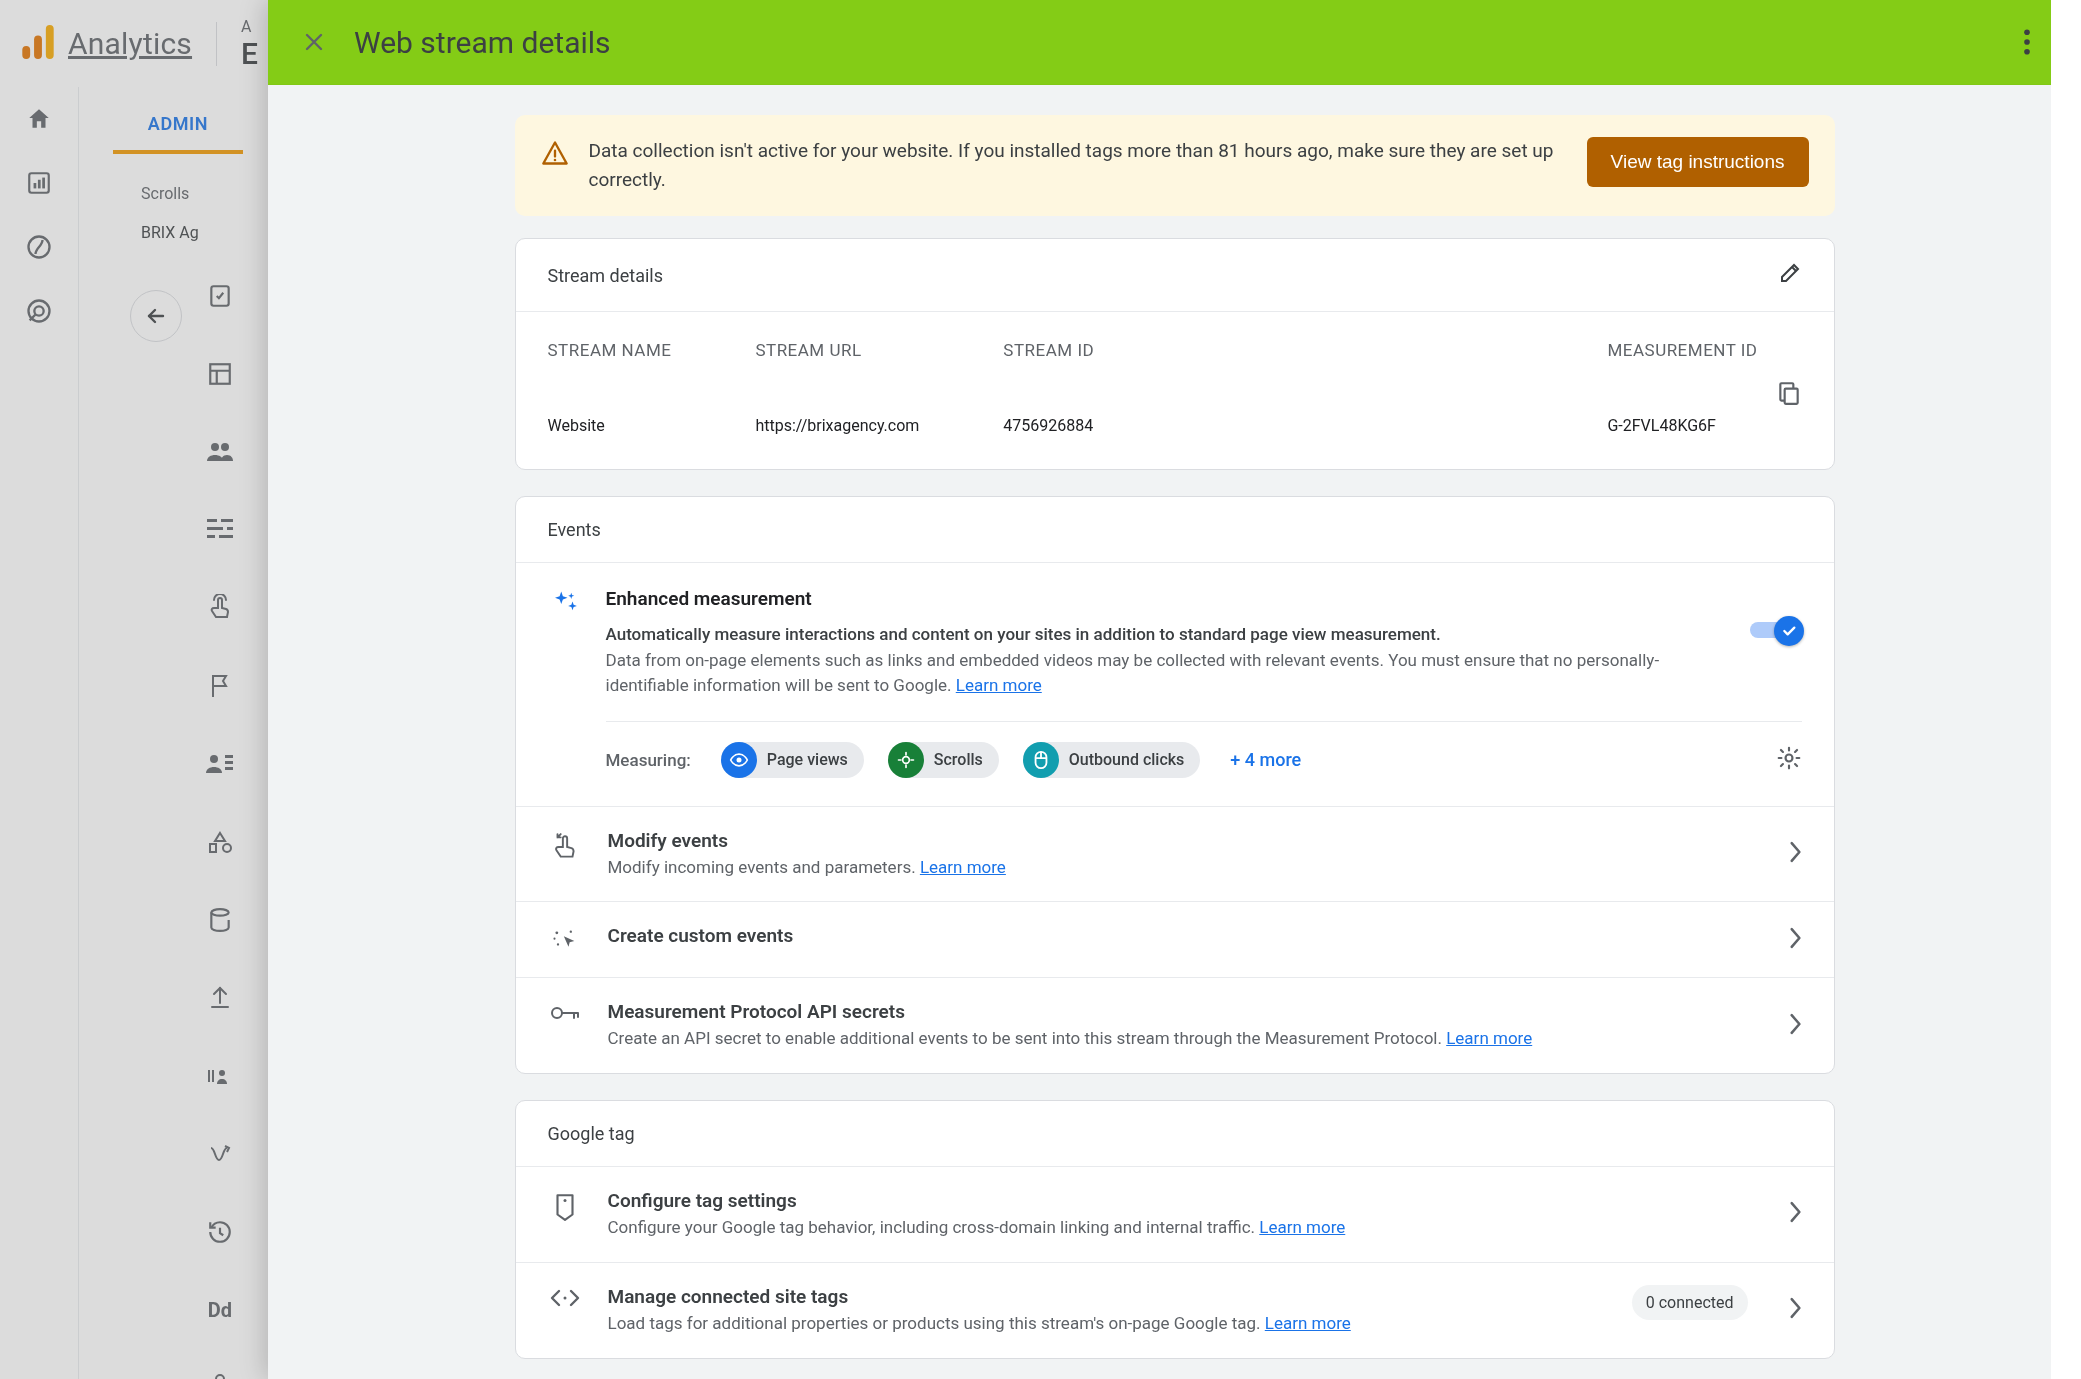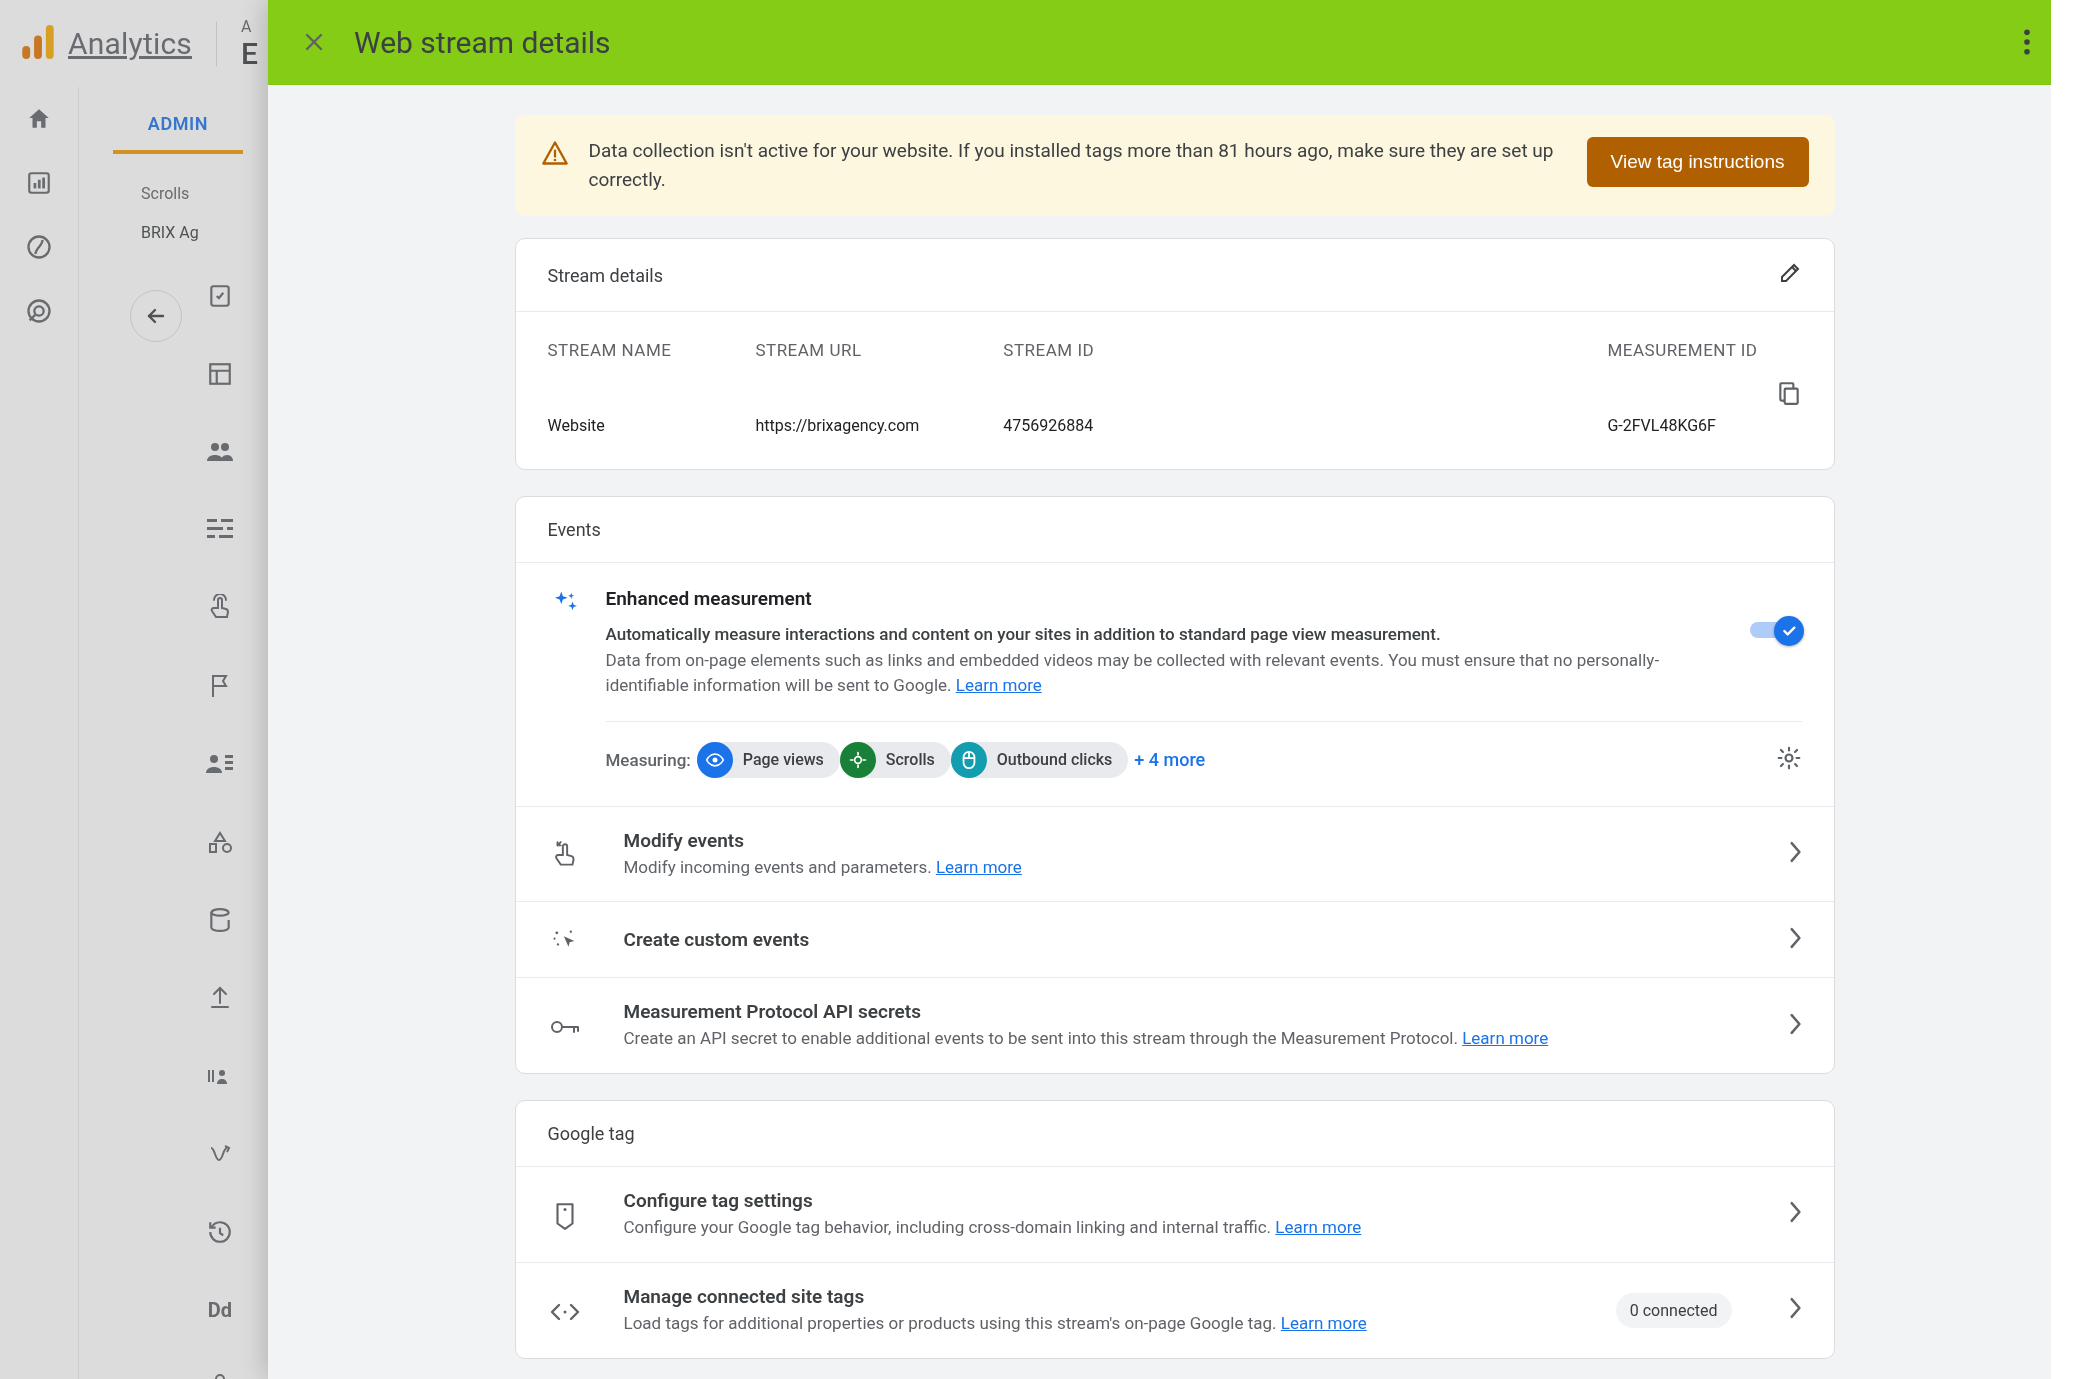--- a/index.html
+++ b/index.html
@@ -56,38 +56,38 @@
   .edit-btn { color: #3c4043; cursor: pointer; }
 
   .details-body { display: flex; padding: 28px 32px 34px; gap: 84px; flex-wrap: wrap; }
   .detail-col { display: flex; flex-direction: column; gap: 8px; }
   .detail-col.measure { margin-left: auto; flex-direction: row; align-items: center; gap: 18px; }
   .d-label { font-size: 17px; letter-spacing: 0.5px; color: #5f6368; }
   .d-value { font-size: 16px; color: #202124; margin-top: 48px; }
   .copy-btn { color: #5f6368; cursor: pointer; margin-top: 14px; }
   .measure-wrap { display: flex; flex-direction: column; gap: 8px; }
 
-  .ev-row { display: flex; align-items: center; padding: 22px 32px; gap: 42px; border-top: 1px solid #e8eaed; cursor: pointer; }
+  .ev-row { display: flex; align-items: flex-start; padding: 22px 32px; gap: 26px; border-top: 1px solid #e8eaed; cursor: pointer; }
   .ev-row.first { border-top: none; }
   .ev-icon { width: 34px; flex: 0 0 auto; display: flex; align-items: center; justify-content: center; color: #5f6368; margin-top: 3px; }
   .ev-body { flex: 1; min-width: 0; }
   .ev-title { font-size: 19px; font-weight: 600; color: #3c4043; }
   .ev-desc { font-size: 17px; color: #5f6368; margin-top: 4px; line-height: 1.4; }
   .ev-learn { color: #1a73e8; text-decoration: underline; }
   .ev-chevron { flex: 0 0 auto; color: #5f6368; align-self: center; }
 
   
   .enh { padding: 24px 32px 28px; display: flex; gap: 24px; }
   .enh-icon { flex: 0 0 34px; display:flex; justify-content:center; padding-top:2px; }
   .enh-body { flex: 1; }
   .enh-title { font-size: 19px; font-weight: 600; }
   .enh-desc { font-size: 17px; color: #5f6368; margin-top: 12px; line-height: 1.5; max-width: 1120px; }
   .enh-desc .strong { color: #3c4043; font-weight: 500; }
   .enh-sep { height: 1px; background: #e8eaed; margin: 22px 0 20px; }
-  .enh-measuring { display: flex; align-items: center; gap: 0; flex-wrap: wrap; }
+  .enh-measuring { display: flex; align-items: center; gap: 24px; flex-wrap: wrap; }
   .enh-measuring .lbl { font-size: 17px; color: #5f6368; font-weight: 500; margin-right: 6px; }
   .chip { display: inline-flex; align-items: center; background: #e8eaed; border-radius: 999px; padding-right: 16px; height: 36px; font-size: 16px; font-weight: 500; color: #3c4043; }
   .chip .cicon { width: 36px; height: 36px; border-radius: 50%; display:flex; align-items:center; justify-content:center; margin-right: 10px; }
   .cicon.blue { background: #1a73e8; }
   .cicon.green { background: #188038; }
   .cicon.teal { background: #129eaf; }
   .more-link { color: #1a73e8; font-size: 18px; font-weight: 500; margin-left: 6px; cursor:pointer; }
   .gear { margin-left: auto; color: #5f6368; cursor:pointer; }
 
   

